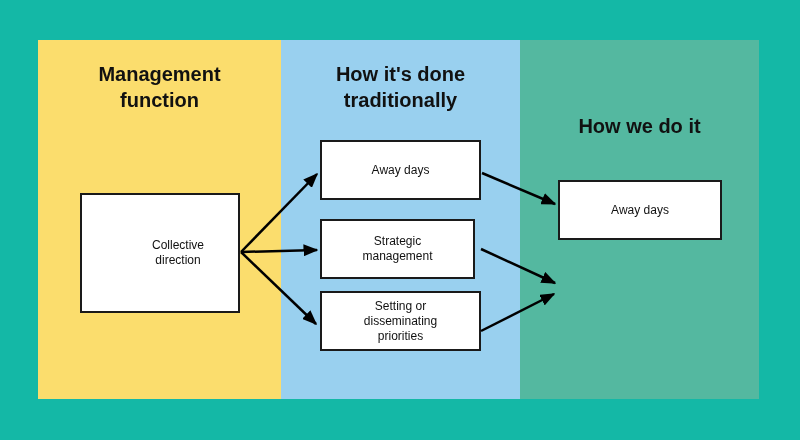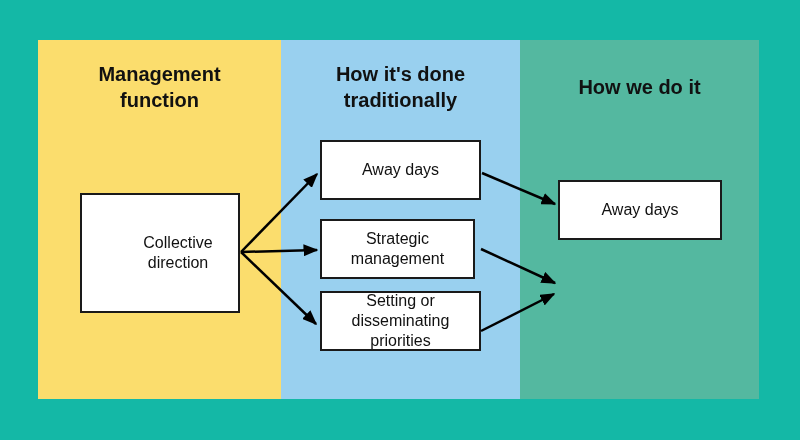--- a/index.html
+++ b/index.html
@@ -25,31 +25,31 @@
   .col-green  { left: 520px; width: 239px; }
   .col-heading {
     padding-top: 21px;
     text-align: center;
     font-size: 20px;
     font-weight: bold;
     color: #111111;
     line-height: 1.3;
     white-space: pre-line;
   }
-  .col-green .col-heading { padding-top: 34px; }
+  .col-green .col-heading { padding-top: 34px; margin-top: 39px; }
   .node {
     position: absolute;
     background: #ffffff;
     border: 2px solid #1a1a1a;
     box-sizing: border-box;
     display: flex;
     align-items: center;
     justify-content: center;
     text-align: center;
-    font-size: 16px;
+    font-size: 12px;
     color: #111111;
     line-height: 1.25;
     white-space: pre-line;
   }
   .node-collective       { left: 80px;  top: 193px; width: 160px; height: 120px; padding-left: 36px; }
   .node-awaydays-trad    { left: 320px; top: 140px; width: 161px; height: 60px; }
   .node-strategic        { left: 320px; top: 219px; width: 155px; height: 60px; }
   .node-priorities       { left: 320px; top: 291px; width: 161px; height: 60px; }
   .node-awaydays-ours    { left: 558px; top: 180px; width: 164px; height: 60px; }
   .node-teamchats        { left: 558px; top: 260px; width: 164px; height: 60px; }

